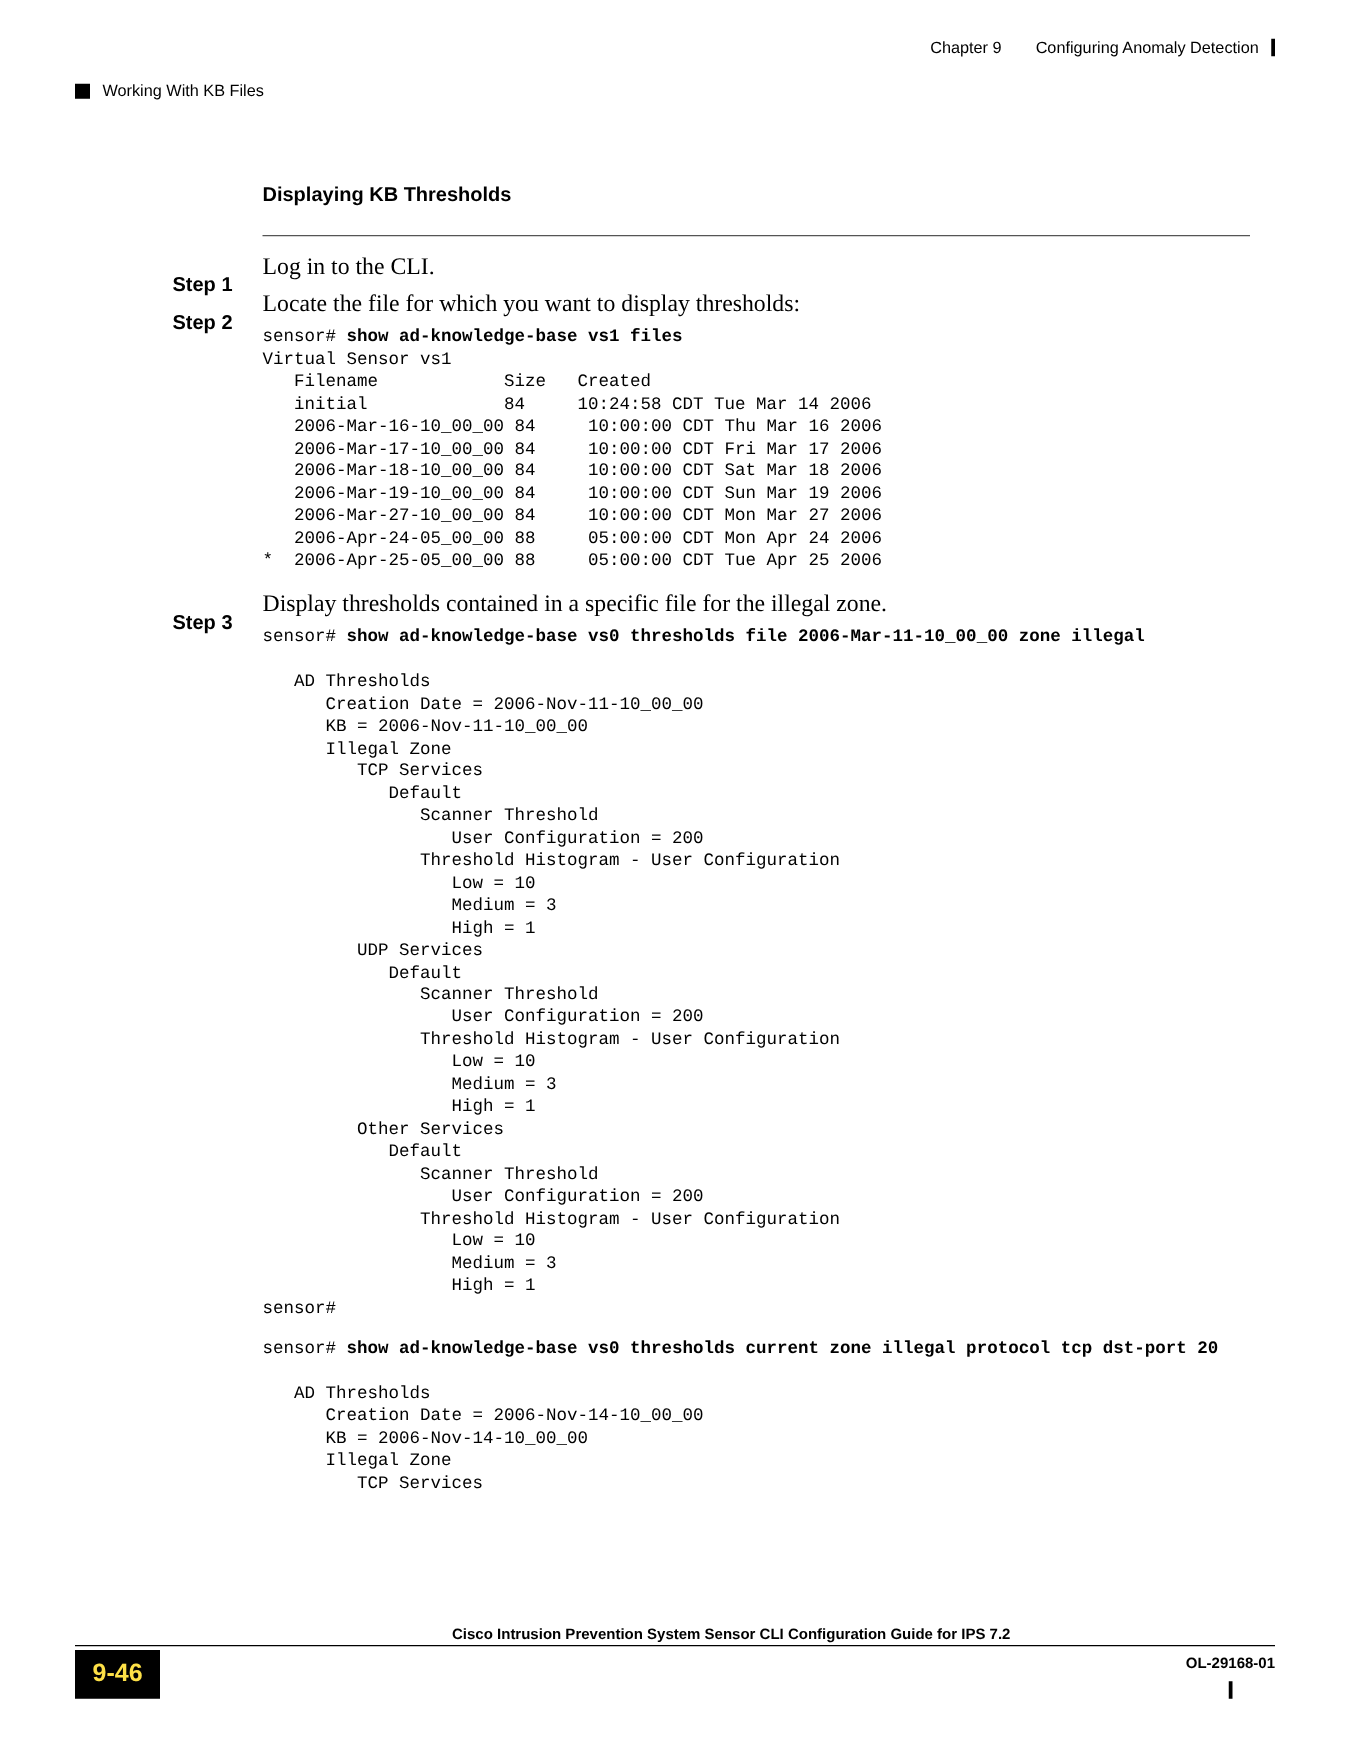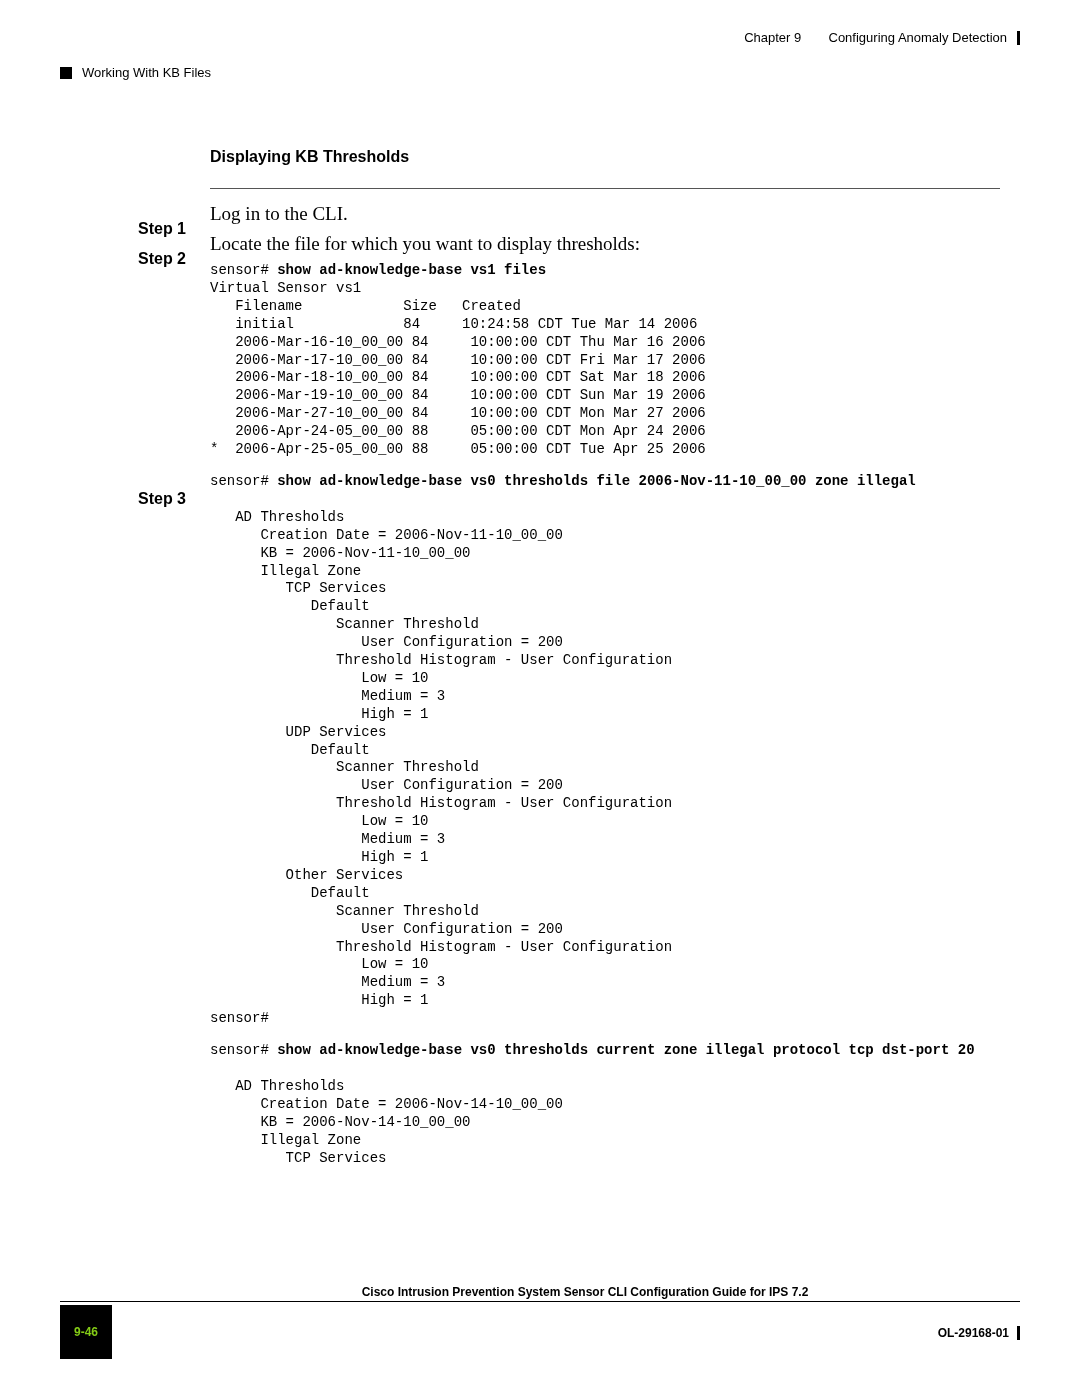--- a/index.html
+++ b/index.html
@@ -108,40 +108,41 @@
       justify-content: space-between;
       align-items: center;
       font-family: Arial, Helvetica, sans-serif;
       font-size: 12px;
       font-weight: bold;
       margin-top: 4px;
       position: relative;
     }
     .page-badge {
       background: #000;
-      color: #84cc16;
-      font-family: Arial, Helvetica, sans-serif;
-      font-size: 12px;
-      font-weight: bold;
-      padding: 20px 14px;
+      color: #fde047;
+      font-family: Arial, Helvetica, sans-serif;
+      font-size: 20px;
+      font-weight: bold;
+      padding: 8px 14px;
       display: inline-block;
       margin-top: -2px;
     }
     .footer-title {
       font-family: Arial, Helvetica, sans-serif;
       font-size: 12px;
       font-weight: bold;
       text-align: center;
       margin-bottom: 2px;
       margin-left: 90px;
     }
     .footer-right {
       display: flex;
       align-items: center;
       gap: 8px;
+      flex-direction: column;
     }
   </style>
 </head>
 <body>
 
 <div class="header-row">
   <div></div>
   <div class="header-right">
     <span>Chapter 9</span>&nbsp;&nbsp;
     <span>Configuring Anomaly Detection</span>
@@ -178,22 +179,23 @@
    2006-Mar-16-10_00_00 84     10:00:00 CDT Thu Mar 16 2006
    2006-Mar-17-10_00_00 84     10:00:00 CDT Fri Mar 17 2006
    2006-Mar-18-10_00_00 84     10:00:00 CDT Sat Mar 18 2006
    2006-Mar-19-10_00_00 84     10:00:00 CDT Sun Mar 19 2006
    2006-Mar-27-10_00_00 84     10:00:00 CDT Mon Mar 27 2006
    2006-Apr-24-05_00_00 88     05:00:00 CDT Mon Apr 24 2006
 *  2006-Apr-25-05_00_00 88     05:00:00 CDT Tue Apr 25 2006</span></div>
 
   <div class="step-row">
     <span class="step-label">Step 3</span>
-  </div>
-  <div class="code-block"><span>sensor# </span><span class="bold">show ad-knowledge-base vs0 thresholds file 2006-Nov-11-10_00_00 zone illegal</span>
+    <span class="step-text">Display thresholds contained in a specific file for the illegal zone.</span>
+  </div>
+  <div class="code-block"><span>sensor# </span><span class="bold">show ad-knowledge-base vs0 thresholds file 2006-Mar-11-10_00_00 zone illegal</span>
 
 <span>   AD Thresholds
       Creation Date = 2006-Nov-11-10_00_00
       KB = 2006-Nov-11-10_00_00
       Illegal Zone
          TCP Services
             Default
                Scanner Threshold
                   User Configuration = 200
                Threshold Histogram - User Configuration

